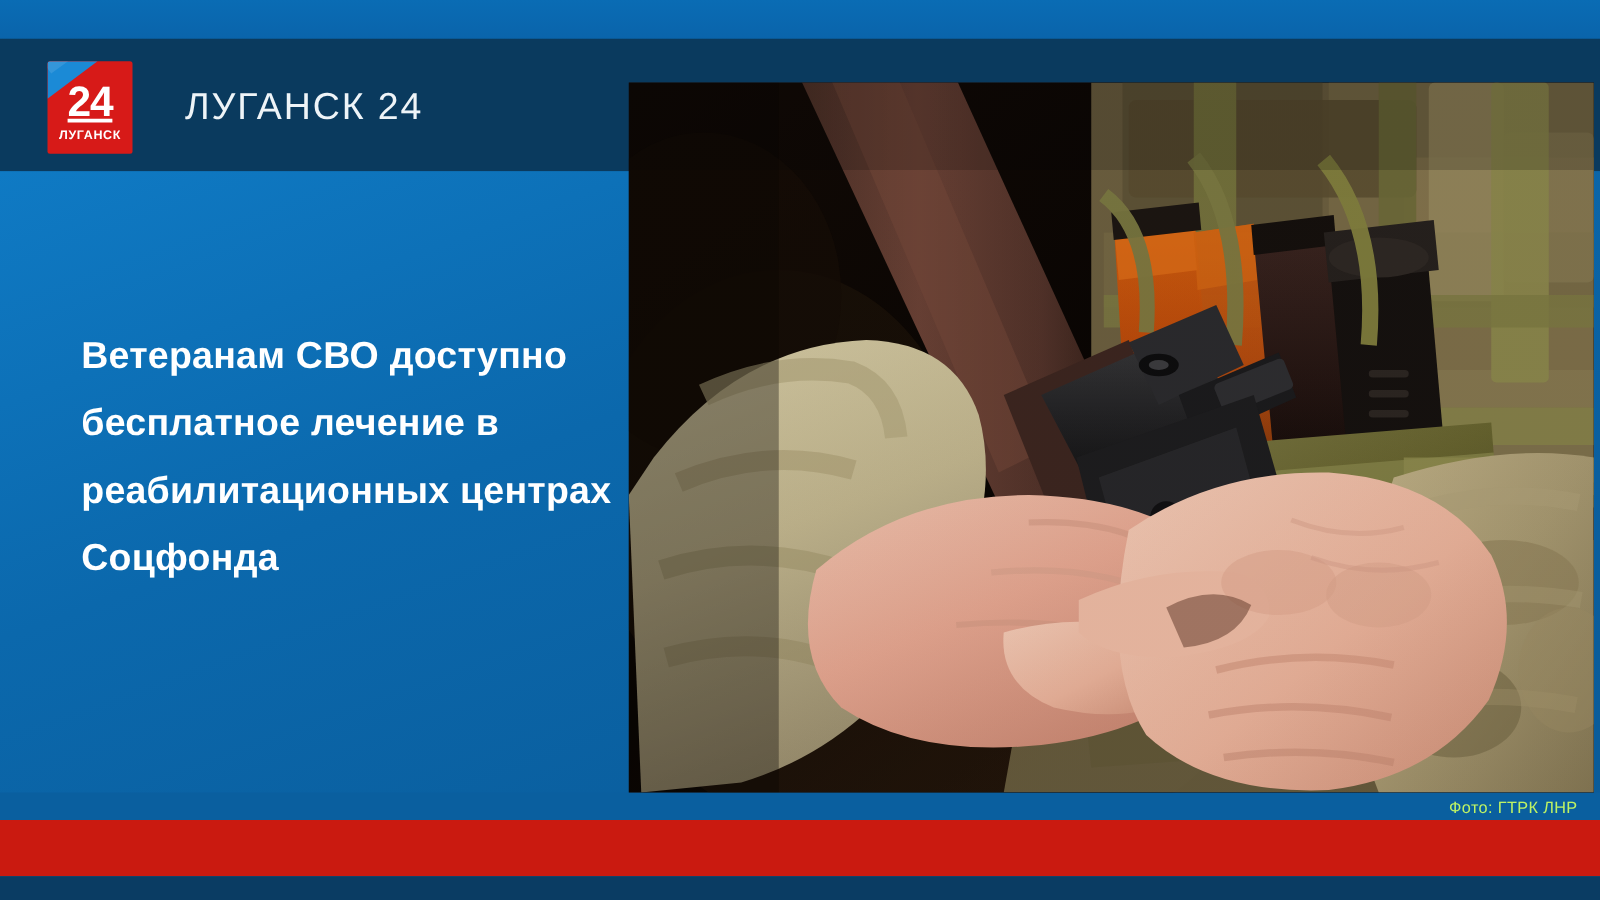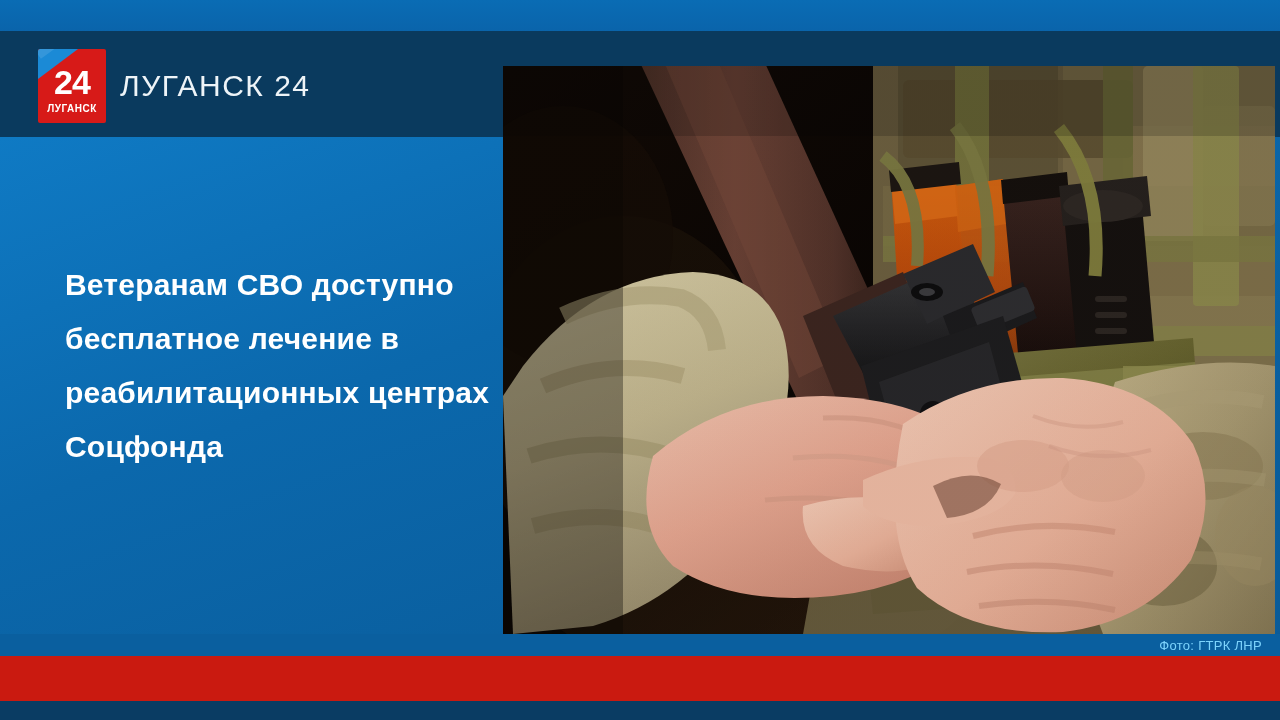--- a/index.html
+++ b/index.html
@@ -101,35 +101,36 @@
   .logo-mark .logo-24 {
     position: absolute;
     left: 0; right: 0;
     top: 16px;
     text-align: center;
     color: #ffffff;
     font-size: 34px;
     font-weight: bold;
     letter-spacing: -1px;
     line-height: 34px;
+    text-decoration: underline;
   }
   .logo-mark .logo-lugansk {
     position: absolute;
     left: 0; right: 0;
     bottom: 9px;
     text-align: center;
     color: #ffffff;
     font-size: 10px;
     font-weight: bold;
     letter-spacing: 0.5px;
     line-height: 11px;
   }
 
   .brand-title {
-    margin-left: 14px;
+    margin-left: 42px;
     color: #eef4f8;
     font-size: 30px;
     font-weight: normal;
     letter-spacing: 1.5px;
     white-space: nowrap;
   }
 
   
   .headline {
     position: absolute;
@@ -153,21 +154,21 @@
     height: 568px;
     overflow: hidden;
     background: #1a0f08;
   }
   .photo svg { display: block; }
 
   .photo-credit {
     position: absolute;
     right: 18px;
     top: 638px;
-    color: #7dd3fc;
+    color: #bef264;
     font-size: 13px;
     letter-spacing: 0.3px;
     white-space: nowrap;
   }
 </style>
 </head>
 <body>
 
 <div id="screen">
 

